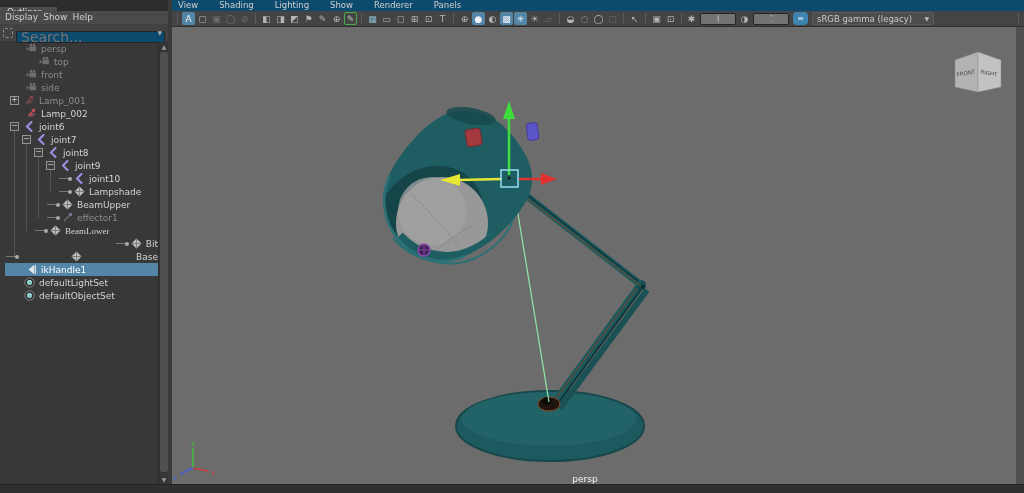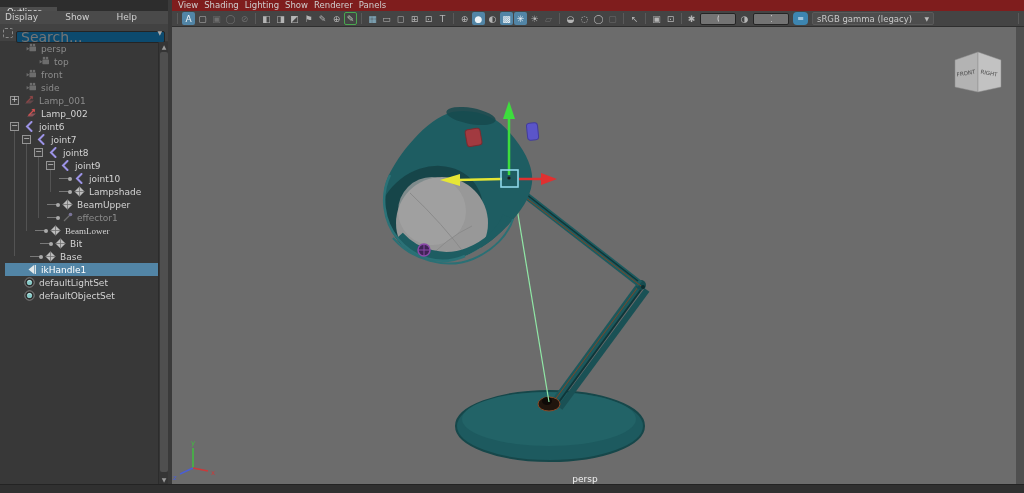--- a/index.html
+++ b/index.html
@@ -8,21 +8,21 @@
     position:relative; width:1024px; height:493px; overflow:hidden;
     background:#3a3a3a; font-family:"DejaVu Sans", sans-serif;
     -webkit-font-smoothing:antialiased; user-select:none;
   }
   
   .outliner { position:absolute; left:0; top:0; width:168px; height:484px; background:#383838; }
   .ol-tabrow { position:absolute; left:0; top:0; width:168px; height:11px; background:#2d2d2d; }
   .ol-tab { display:inline-block; height:11px; padding:0 16px 0 7px; background:#4d4d4d;
             color:#e2e2e2; font-size:8.5px; line-height:11px; }
   .ol-menurow { position:absolute; left:0; top:11px; width:168px; height:13px; background:#4a4a4a;
-                display:flex; align-items:center; padding-left:5px; gap:27px; }
+                display:flex; align-items:center; padding-left:5px; gap:5px; }
   .menu-item { color:#cfcfcf; font-size:9px; line-height:13px; }
   .ol-searchrow { position:absolute; left:0; top:24px; width:168px; height:17px; background:#424242;
                   display:flex; align-items:center; padding:0 3px; }
   .filter-ic { width:10px; height:10px; border:1px dashed #8a8a8a; border-radius:2px; margin-right:3px; }
   .searchbox { position:relative; flex:1; height:12px; }
   .searchbox input { width:100%; height:12px; background:#0c4a6e; border:1px solid #242424; border-radius:2px;
                      color:#9a9a9a; font-size:14px; padding:0 12px 0 4px; outline:none;
                      font-family:"DejaVu Sans", sans-serif; }
   .searchbox .chev { position:absolute; right:3px; top:2px; font-size:6px; color:#aaaaaa; }
   .ol-tree { position:absolute; left:0; top:42px; width:158px; height:262px; }
@@ -39,22 +39,22 @@
   .trow.dim .tlbl { color:#8b8b8b; }
   .trow.dim .ticn { opacity:.55; }
   .trow.sel .tlbl { color:#ffffff; }
   .guide { position:absolute; width:1px; background:#6a6a6a; opacity:.55; }
   .ol-scroll { position:absolute; left:158px; top:42px; width:10px; height:442px; background:#353535;
                border-left:1px solid #2c2c2c; }
   .ol-scroll .thumb { position:absolute; left:1px; top:10px; width:8px; height:420px; background:#4f4f4f; border-radius:2px; }
   .ol-scroll .arr { position:absolute; left:0; width:10px; font-size:6px; color:#9a9a9a; text-align:center; }
   
   .vp { position:absolute; left:172px; top:0; width:852px; height:484px; }
-  .vp-menurow { position:absolute; left:0; top:0; width:852px; height:11px; background:#7f1d1d;
-                display:flex; align-items:flex-start; padding-left:6px; gap:6px; }
+  .vp-menurow { position:absolute; left:0; top:0; width:852px; height:11px; background:#0c4a6e;
+                display:flex; align-items:flex-start; padding-left:6px; gap:21px; }
   .vp-menurow .menu-item { font-size:8.5px; line-height:11px; }
   .vp-toolbar { position:absolute; left:0; top:11px; width:852px; height:16px; background:#444444;
                 border-bottom:1px solid #2e2e2e; display:flex; align-items:center; padding:0 2px; }
   .ticon { width:13px; height:13px; display:flex; align-items:center; justify-content:center;
            font-size:9px; color:#b5b5b5; border-radius:2px; flex:0 0 auto; }
   .ticon.dim { color:#6e6e6e; }
   .ticon.blue { background:#5285a6; color:#eef4f8; }
   .ticon.teal { color:#8ab8ce; }
   .ticon.green { border:1px solid #4aa850; color:#bccabb; }
   .tdiv { width:1px; height:11px; background:#5a5a5a; margin:0 3px; flex:0 0 auto; }
@@ -241,31 +241,31 @@
         <div class="trow" style="padding-left: 35px; font-family: Liberation Serif, serif;">
           <span class="blt"></span>
           <span class="ticn">
             <svg viewBox="0 0 11 11">
               <path d="M5.5 0.5 L10.5 5.5 L5.5 10.5 L0.5 5.5 Z" fill="#bcbcbc"></path>
               <path d="M5.5 0.5 L5.5 10.5 M0.5 5.5 L10.5 5.5" stroke="#6e6e6e" stroke-width="0.8"></path>
             </svg>
           </span>
           <span class="tlbl">BeamLower</span>
         </div>
-        <div class="trow" style="padding-left: 40px;">
+        <div class="trow" style="padding-left: 31px; justify-content: flex-end;">
           <span class="blt"></span>
           <span class="ticn">
             <svg viewBox="0 0 11 11">
               <path d="M5.5 0.5 L10.5 5.5 L5.5 10.5 L0.5 5.5 Z" fill="#bcbcbc"></path>
               <path d="M5.5 0.5 L5.5 10.5 M0.5 5.5 L10.5 5.5" stroke="#6e6e6e" stroke-width="0.8"></path>
             </svg>
           </span>
           <span class="tlbl">Bit</span>
         </div>
-        <div class="trow" style="padding-left: 30px;">
+        <div class="trow" style="padding-left: 6px; justify-content: space-between;">
           <span class="blt"></span>
           <span class="ticn">
             <svg viewBox="0 0 11 11">
               <path d="M5.5 0.5 L10.5 5.5 L5.5 10.5 L0.5 5.5 Z" fill="#bcbcbc"></path>
               <path d="M5.5 0.5 L5.5 10.5 M0.5 5.5 L10.5 5.5" stroke="#6e6e6e" stroke-width="0.8"></path>
             </svg>
           </span>
           <span class="tlbl">Base</span>
         </div>
         <div class="trow sel" style="padding-left: 21px;">

